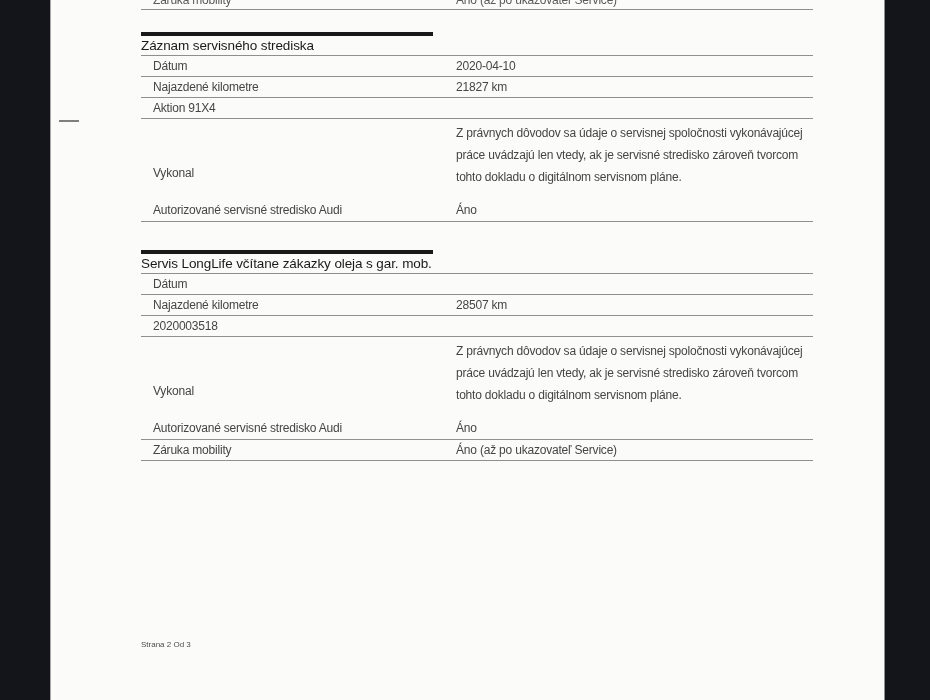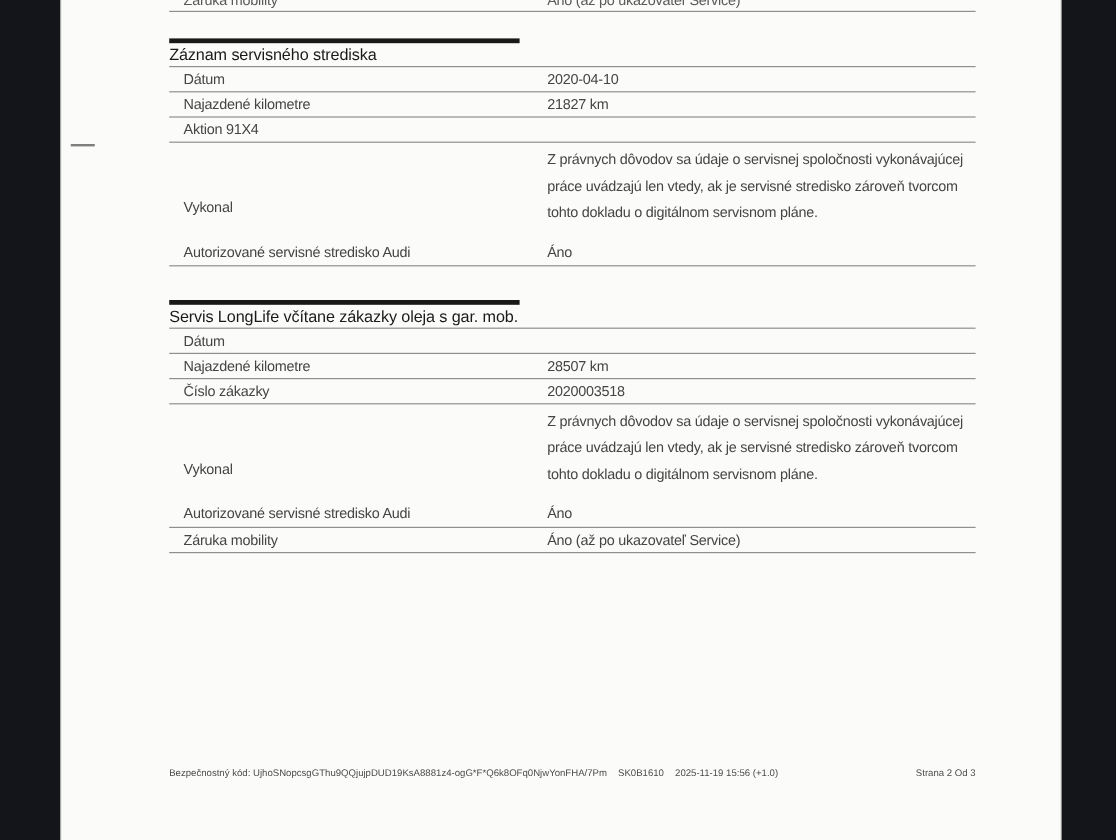--- a/index.html
+++ b/index.html
@@ -125,21 +125,20 @@
       <div class="row">
         <div class="row-label">Dátum</div>
       </div>
 
       <div class="row">
         <div class="row-label">Najazdené kilometre</div>
         <div class="row-value">28507 km</div>
       </div>
 
       <div class="row">
-        <div class="row-label">Číslo zákazky</div>
         <div class="row-value">2020003518</div>
       </div>
 
       <div class="row-group">
         <div class="g-row para">
           <div class="row-label">Vykonal</div>
           <div class="row-value">
             <div class="para-line">Z právnych dôvodov sa údaje o servisnej spoločnosti vykonávajúcej</div>
             <div class="para-line">práce uvádzajú len vtedy, ak je servisné stredisko zároveň tvorcom</div>
             <div class="para-line">tohto dokladu o digitálnom servisnom pláne.</div>
@@ -153,21 +152,15 @@
       </div>
 
       <div class="row">
         <div class="row-label">Záruka mobility</div>
         <div class="row-value">Áno (až po ukazovateľ Service)</div>
       </div>
     </section>
   </div>
 
   <div class="footer">
-    <div class="footer-left">
-      <span>Bezpečnostný kód:</span>
-      <span>UjhoSNopcsgGThu9QQjujpDUD19KsA8881z4-ogG*F*Q6k8OFq0NjwYonFHA/7Pm</span>
-      <span class="f-gap">SK0B1610</span>
-      <span class="f-gap">2025-11-19 15:56 (+1.0)</span>
-    </div>
     <div>Strana 2 Od 3</div>
   </div>
 </div>
 
 </body></html>

